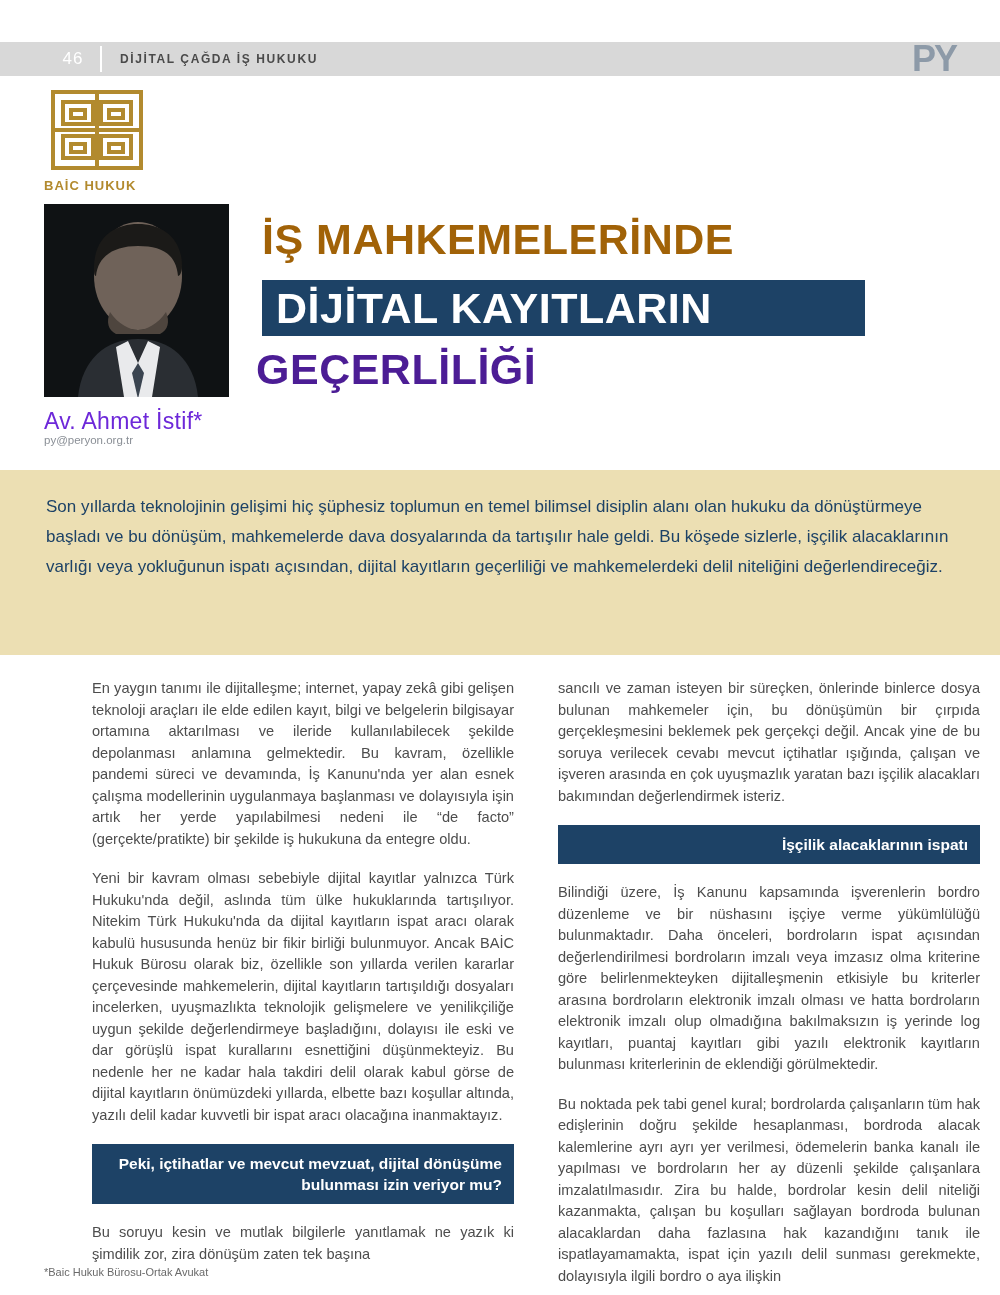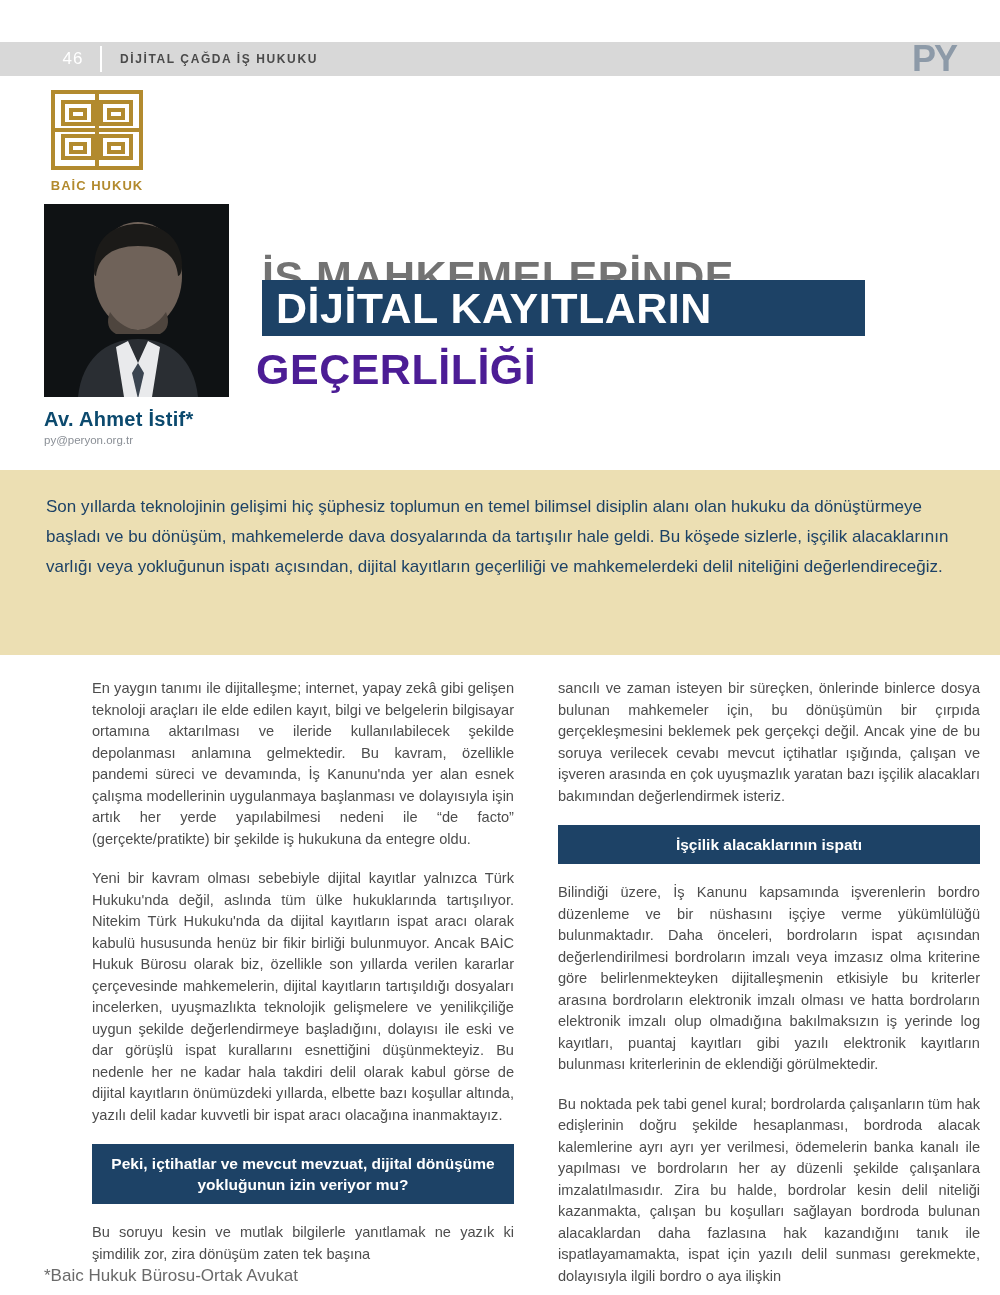--- a/index.html
+++ b/index.html
@@ -76,21 +76,21 @@
     color: #8d9aa8;
     line-height: 1;
   }
 
   
   .brand-logo {
     position: absolute;
     left: 44px;
     top: 88px;
     width: 106px;
-    text-align: center;
+    text-align: left;
   }
   .brand-mark {
     width: 96px;
     height: 84px;
     margin: 0 auto;
   }
   .brand-name {
     margin-top: 6px;
     font-size: 13px;
     font-weight: bold;
@@ -105,44 +105,42 @@
     top: 204px;
     width: 185px;
     height: 193px;
     background: #111315;
     overflow: hidden;
   }
   .author-name {
     position: absolute;
     left: 44px;
     top: 408px;
-    font-size: 20px;
-    color: #0c4a6e;
+    font-size: 23px;
+    color: #6d28d9;
     letter-spacing: 0.3px;
-    font-weight: bold;
   }
   .author-mail {
     position: absolute;
     left: 44px;
     top: 434px;
     font-size: 11.5px;
     color: #8a8f96;
   }
 
   
   .title-1 {
     position: absolute;
     left: 262px;
     top: 218px;
     font-size: 43px;
     font-weight: bold;
-    color: #737373;
+    color: #a16207;
     letter-spacing: 0.5px;
     line-height: 1;
-    margin-top: 37px;
   }
   .title-2-band {
     position: absolute;
     left: 262px;
     top: 280px;
     width: 603px;
     height: 56px;
     background: #1d4266;
   }
   .title-2 {
@@ -198,31 +196,31 @@
   }
   .col-left { left: 44px; }
   .col-right { left: 510px; }
   .col p { margin: 0 0 18px 0; }
 
   .subhead {
     background: #1d4266;
     color: #ffffff;
     font-size: 15.5px;
     font-weight: bold;
-    text-align: center;
+    text-align: right;
     padding: 9px 12px;
     line-height: 21px;
     margin: 4px 0 18px 0;
   }
 
   .footnote {
     position: absolute;
     left: 44px;
     top: 1266px;
-    font-size: 17px;
+    font-size: 11px;
     color: #6a6a6a;
   }
 </style>
 </head>
 <body>
 
 <div class="header-bar"></div>
 <div class="page-number-box">46</div>
 <div class="header-title">DİJİTAL ÇAĞDA İŞ HUKUKU</div>
 <div class="py-logo">
@@ -268,21 +266,21 @@
 <div class="title-2-band"></div>
 <div class="title-2">DİJİTAL KAYITLARIN</div>
 <div class="title-3">GEÇERLİLİĞİ</div>
 
 <div class="lead-box"></div>
 <div class="lead-text">Son yıllarda teknolojinin gelişimi hiç şüphesiz toplumun en temel bilimsel disiplin alanı olan hukuku da dönüştürmeye başladı ve bu dönüşüm, mahkemelerde dava dosyalarında da tartışılır hale geldi. Bu köşede sizlerle, işçilik alacaklarının varlığı veya yokluğunun ispatı açısından, dijital kayıtların geçerliliği ve mahkemelerdeki delil niteliğini değerlendireceğiz.</div>
 
 <div class="col col-left">
   <p>En yaygın tanımı ile dijitalleşme; internet, yapay zekâ gibi gelişen teknoloji araçları ile elde edilen kayıt, bilgi ve belgelerin bilgisayar ortamına aktarılması ve ileride kullanılabilecek şekilde depolanması anlamına gelmektedir. Bu kavram, özellikle pandemi süreci ve devamında, İş Kanunu'nda yer alan esnek çalışma modellerinin uygulanmaya başlanması ve dolayısıyla işin artık her yerde yapılabilmesi nedeni ile “de facto” (gerçekte/pratikte) bir şekilde iş hukukuna da entegre oldu.</p>
   <p>Yeni bir kavram olması sebebiyle dijital kayıtlar yalnızca Türk Hukuku'nda değil, aslında tüm ülke hukuklarında tartışılıyor. Nitekim Türk Hukuku'nda da dijital kayıtların ispat aracı olarak kabulü hususunda henüz bir fikir birliği bulunmuyor. Ancak BAİC Hukuk Bürosu olarak biz, özellikle son yıllarda verilen kararlar çerçevesinde mahkemelerin, dijital kayıtların tartışıldığı dosyaları incelerken, uyuşmazlıkta teknolojik gelişmelere ve yenilikçiliğe uygun şekilde değerlendirmeye başladığını, dolayısı ile eski ve dar görüşlü ispat kurallarını esnettiğini düşünmekteyiz. Bu nedenle her ne kadar hala takdiri delil olarak kabul görse de dijital kayıtların önümüzdeki yıllarda, elbette bazı koşullar altında, yazılı delil kadar kuvvetli bir ispat aracı olacağına inanmaktayız.</p>
-  <div class="subhead">Peki, içtihatlar ve mevcut mevzuat, dijital dönüşüme yokluğunun izin veriyor mu?</div>
+  <div class="subhead">Peki, içtihatlar ve mevcut mevzuat, dijital dönüşüme bulunması izin veriyor mu?</div>
   <p>Bu soruyu kesin ve mutlak bilgilerle yanıtlamak ne yazık ki şimdilik zor, zira dönüşüm zaten tek başına</p>
 </div>
 
 <div class="col col-right">
   <p>sancılı ve zaman isteyen bir süreçken, önlerinde binlerce dosya bulunan mahkemeler için, bu dönüşümün bir çırpıda gerçekleşmesini beklemek pek gerçekçi değil. Ancak yine de bu soruya verilecek cevabı mevcut içtihatlar ışığında, çalışan ve işveren arasında en çok uyuşmazlık yaratan bazı işçilik alacakları bakımından değerlendirmek isteriz.</p>
   <div class="subhead">İşçilik alacaklarının ispatı</div>
   <p>Bilindiği üzere, İş Kanunu kapsamında işverenlerin bordro düzenleme ve bir nüshasını işçiye verme yükümlülüğü bulunmaktadır. Daha önceleri, bordroların ispat açısından değerlendirilmesi bordroların imzalı veya imzasız olma kriterine göre belirlenmekteyken dijitalleşmenin etkisiyle bu kriterler arasına bordroların elektronik imzalı olması ve hatta bordroların elektronik imzalı olup olmadığına bakılmaksızın iş yerinde log kayıtları, puantaj kayıtları gibi yazılı elektronik kayıtların bulunması kriterlerinin de eklendiği görülmektedir.</p>
   <p>Bu noktada pek tabi genel kural; bordrolarda çalışanların tüm hak edişlerinin doğru şekilde hesaplanması, bordroda alacak kalemlerine ayrı ayrı yer verilmesi, ödemelerin banka kanalı ile yapılması ve bordroların her ay düzenli şekilde çalışanlara imzalatılmasıdır. Zira bu halde, bordrolar kesin delil niteliği kazanmakta, çalışan bu koşulları sağlayan bordroda bulunan alacaklardan daha fazlasına hak kazandığını tanık ile ispatlayamamakta, ispat için yazılı delil sunması gerekmekte, dolayısıyla ilgili bordro o aya ilişkin</p>
 </div>
 

